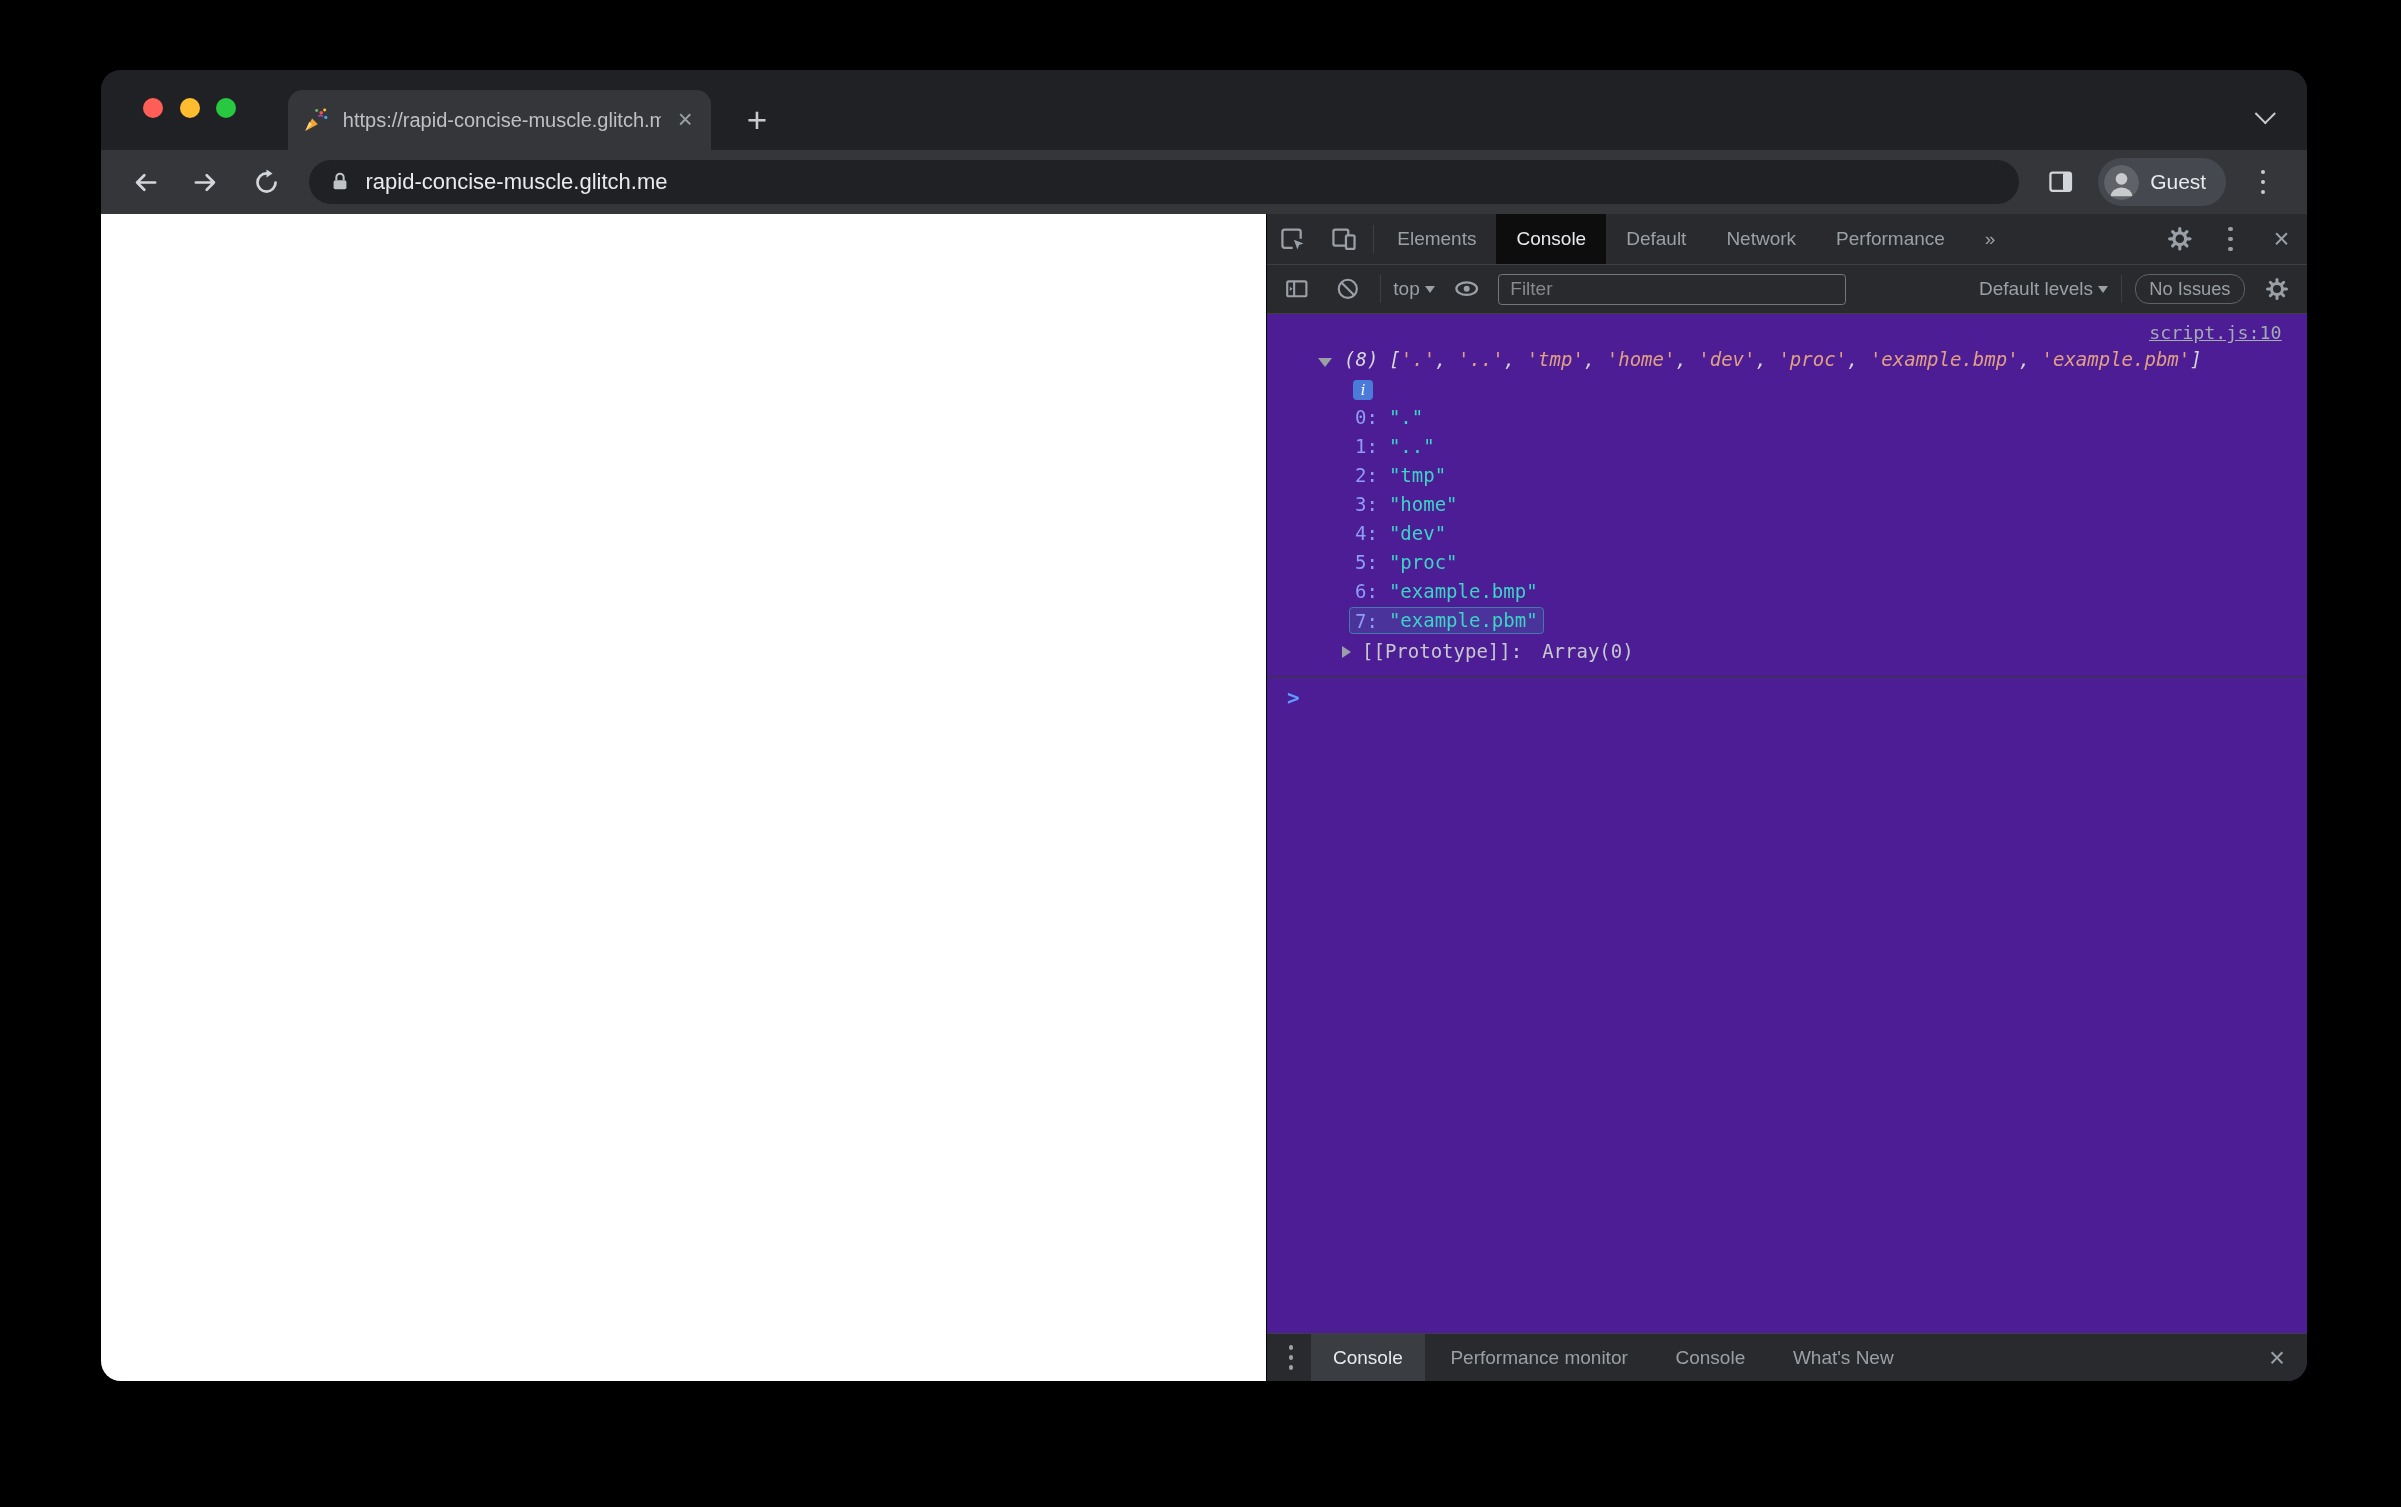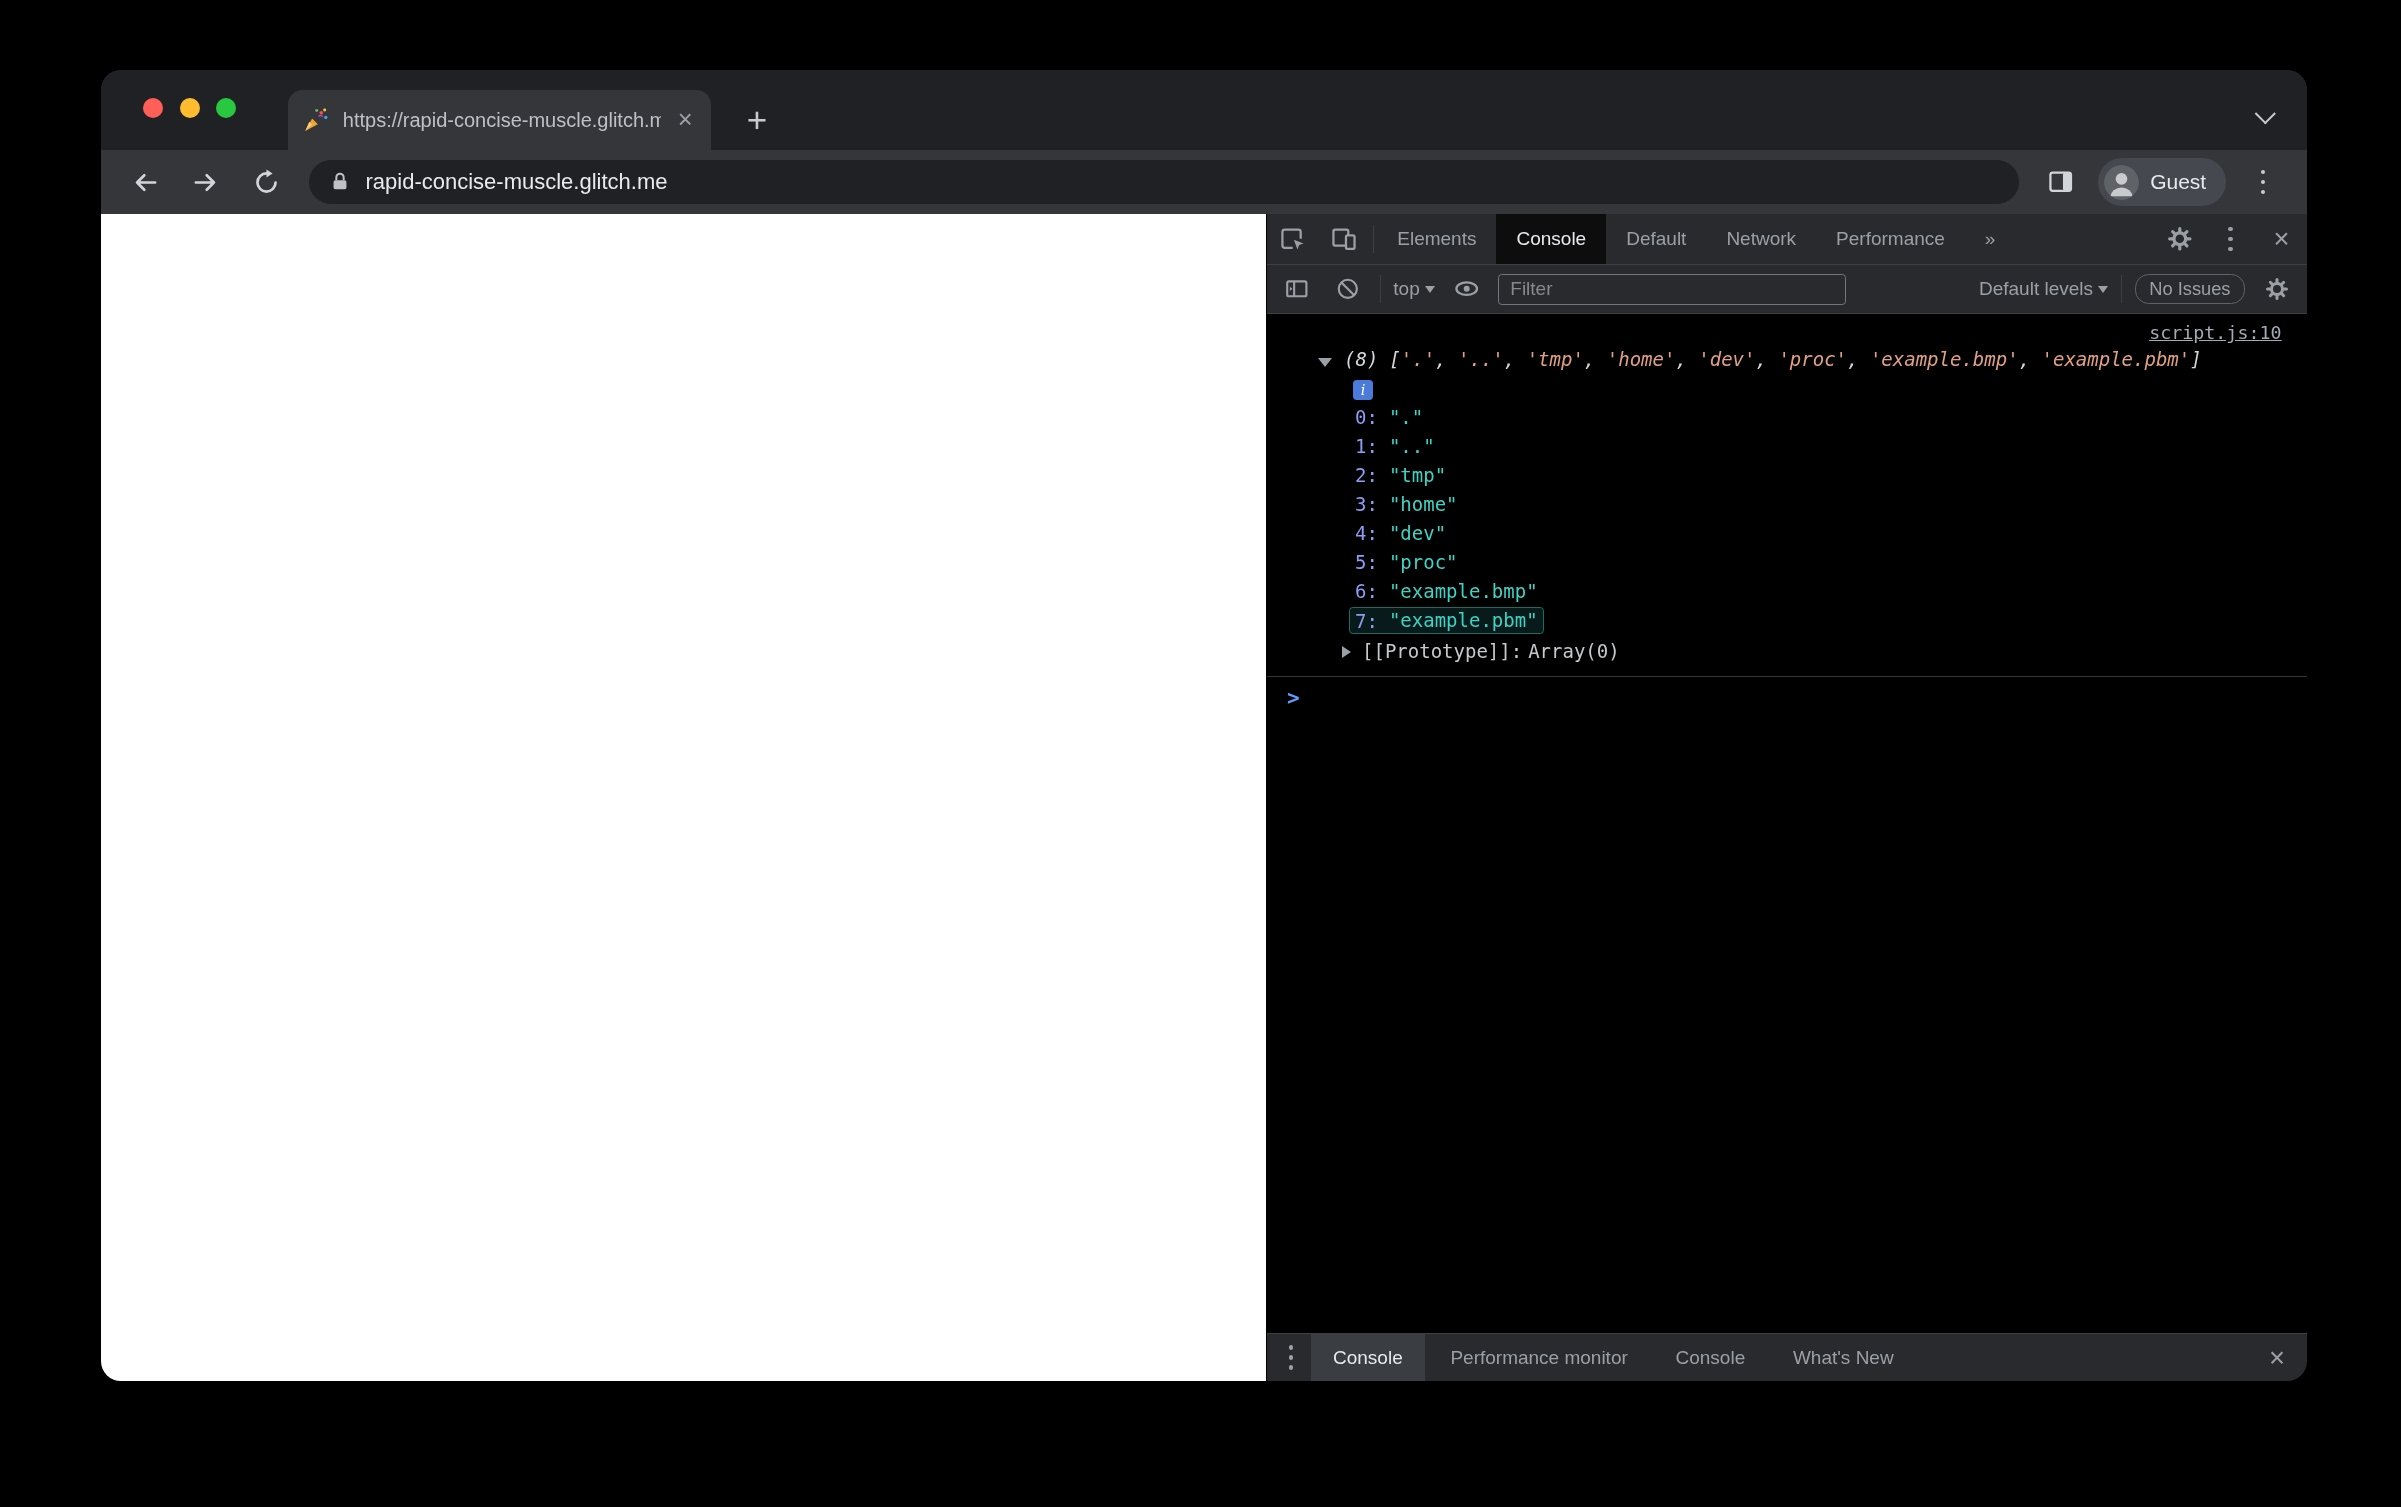--- a/index.html
+++ b/index.html
@@ -46,21 +46,21 @@
     height:48px; border-radius:24px; background:#45484e;
     display:flex; align-items:center; gap:11px; padding:0 20px 0 6.4px; flex:0 0 auto;
   }
   .avatar { width:35px; height:35px; border-radius:50%; overflow:hidden; flex:0 0 auto; }
   .guest-label { color:#e8eaed; font-size:21px; }
   .kebab { display:flex; flex-direction:column; gap:5.5px; align-items:center; }
   .kebab i { width:4.6px; height:4.6px; border-radius:50%; background:#c8cacd; display:block; }
   
   .content { display:flex; height:1167px; }
   .page { width:1165px; background:#ffffff; }
-  .devtools { width:1041px; background:#000000; display:flex; flex-direction:column; border-left:0.9px solid #000; }
+  .devtools { width:1041px; background:#4c1d95; display:flex; flex-direction:column; border-left:0.9px solid #000; }
   
   .dt-tabs { height:51px; background:#292a2d; border-bottom:0.9px solid #3c4043; display:flex; align-items:stretch; flex:0 0 auto; }
   .dt-icon-btn { width:51px; display:flex; align-items:center; justify-content:center; flex:0 0 auto; }
   .dt-sep { width:0.9px; background:#3c4043; margin:11px 3.7px; }
   .dt-tab { padding:0 20px; display:flex; align-items:center; color:#9aa0a6; font-size:19px; white-space:nowrap; }
   .dt-tab.active { background:#0d0d0e; color:#e8eaed; }
   .dt-spacer { flex:1; }
   .dt-x { color:#9aa0a6; font-size:27.4px; line-height:1; }
   
   .dt-toolbar { height:49px; background:#292a2d; border-bottom:0.9px solid #3c4043; display:flex; align-items:center; padding:0 11px; gap:12.8px; flex:0 0 auto; }
@@ -91,21 +91,21 @@
     display:flex; align-items:center; justify-content:center;
   }
   .entry { height:29px; line-height:29px; padding-left:88px; white-space:nowrap; }
   .k { color:#8e9cf5; }
   .k.dim { color:#7b84bd; }
   .v { color:#3dd4c6; margin-left:11px; }
   .num { color:#8ab4f8; margin-left:11px; }
   .hl { background:rgba(61,212,198,0.13); outline:0.9px solid rgba(61,212,198,0.5); border-radius:2.7px; padding:1.8px 5.5px; margin-left:-5.5px; }
   .proto-row { height:33px; line-height:33px; padding-left:75px; color:#c6c9cc; white-space:nowrap; }
   .tri-right { display:inline-block; width:0; height:0; border-top:6.4px solid transparent; border-bottom:6.4px solid transparent; border-left:9.1px solid #9aa0a6; margin-right:11px; }
-  .pv { margin-left:6px; color:#c6c9cc; }
+  .pv { margin-left:20px; color:#c6c9cc; }
   .msg-block { border-bottom:0.9px solid #35363a; padding-bottom:7.3px; }
   .prompt-row { padding:9.1px 0 0 20px; }
   .prompt { color:#5c9dff; font-weight:bold; font-size:21px; }
   
   .dt-drawer { height:48px; background:#292a2d; border-top:0.9px solid #3c4043; display:flex; align-items:center; padding:0 7.3px; gap:3.7px; flex:0 0 auto; }
   .drawer-kebab { width:33px; display:flex; justify-content:center; }
   .drawer-tab { height:100%; display:flex; align-items:center; padding:0 22px; color:#9aa0a6; font-size:19px; white-space:nowrap; }
   .drawer-tab.active { background:#3a3d42; color:#e8eaed; }
   .drawer-close { margin-left:auto; color:#9aa0a6; font-size:27.4px; line-height:1; padding:0 14.6px; }
   svg { display:block; }

